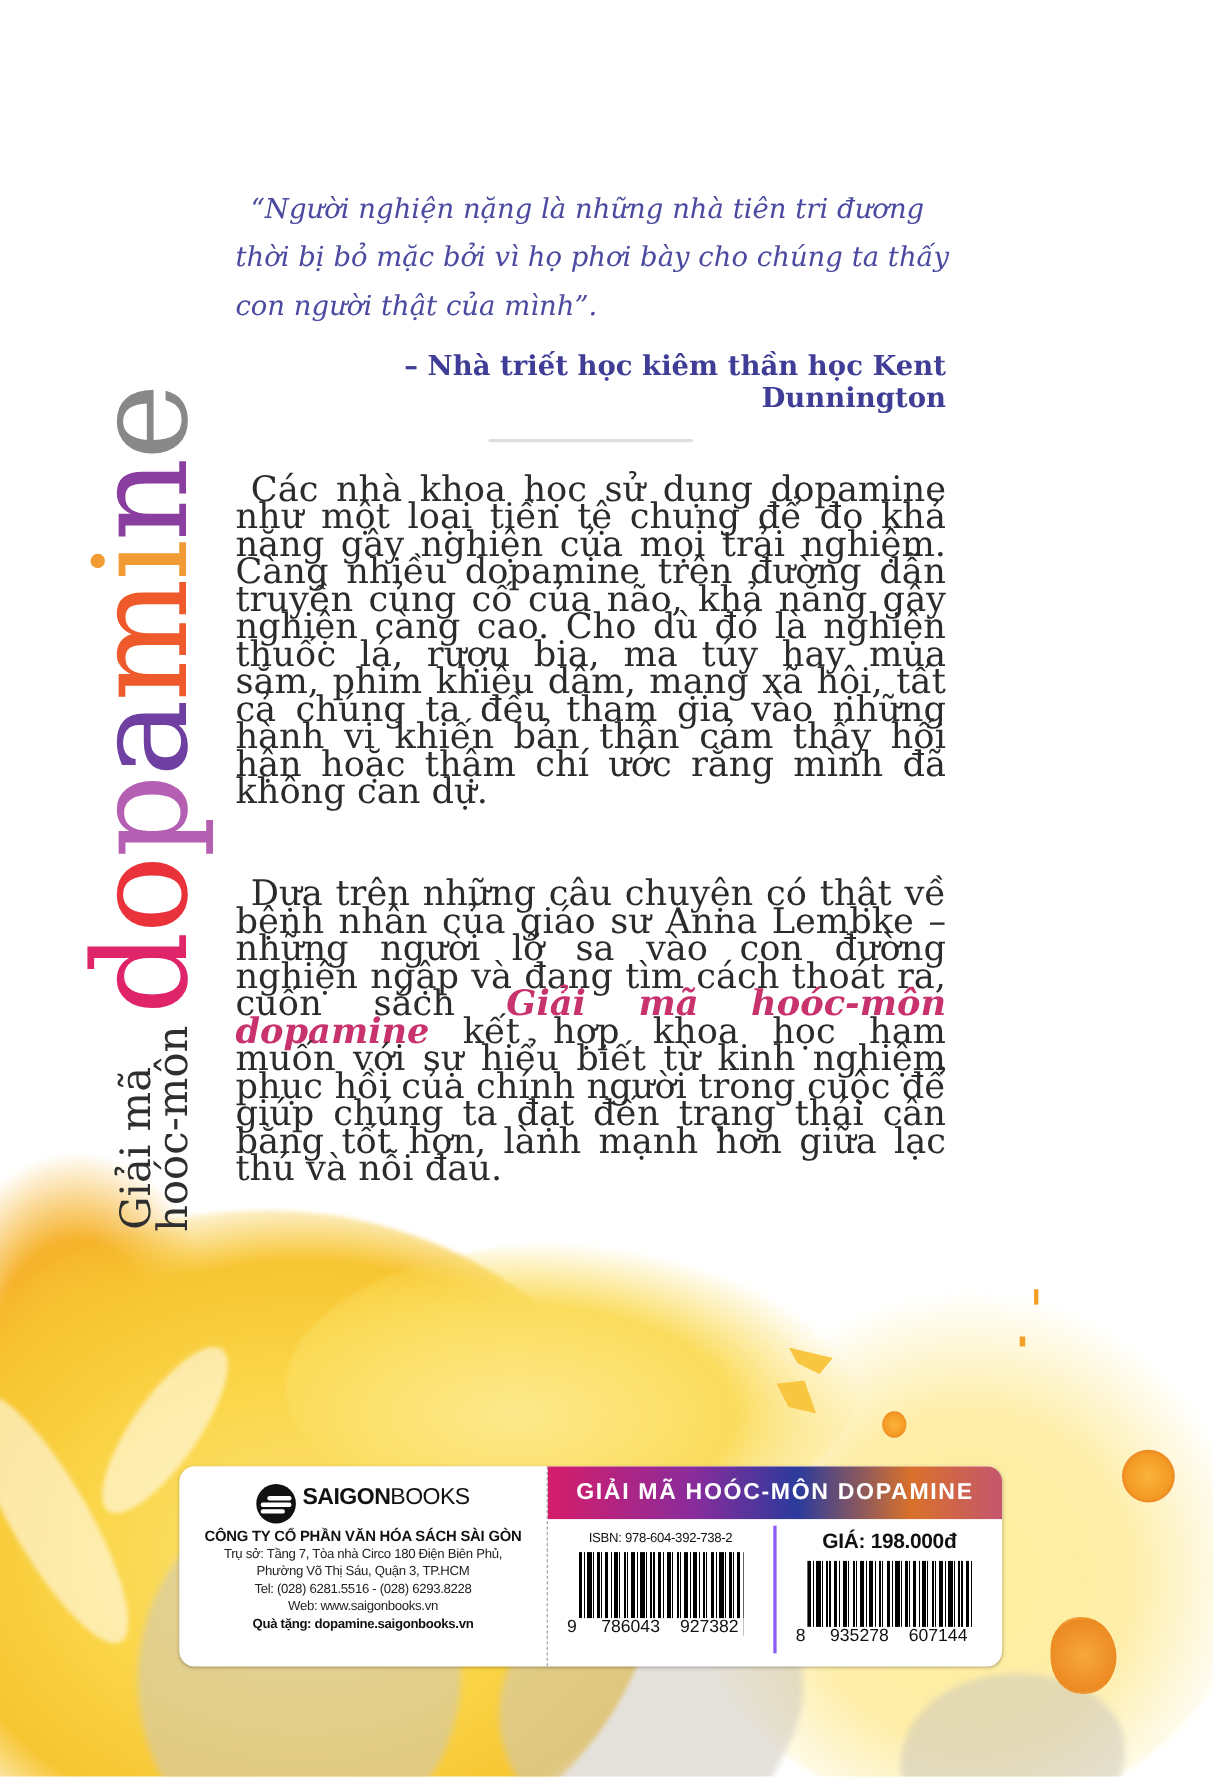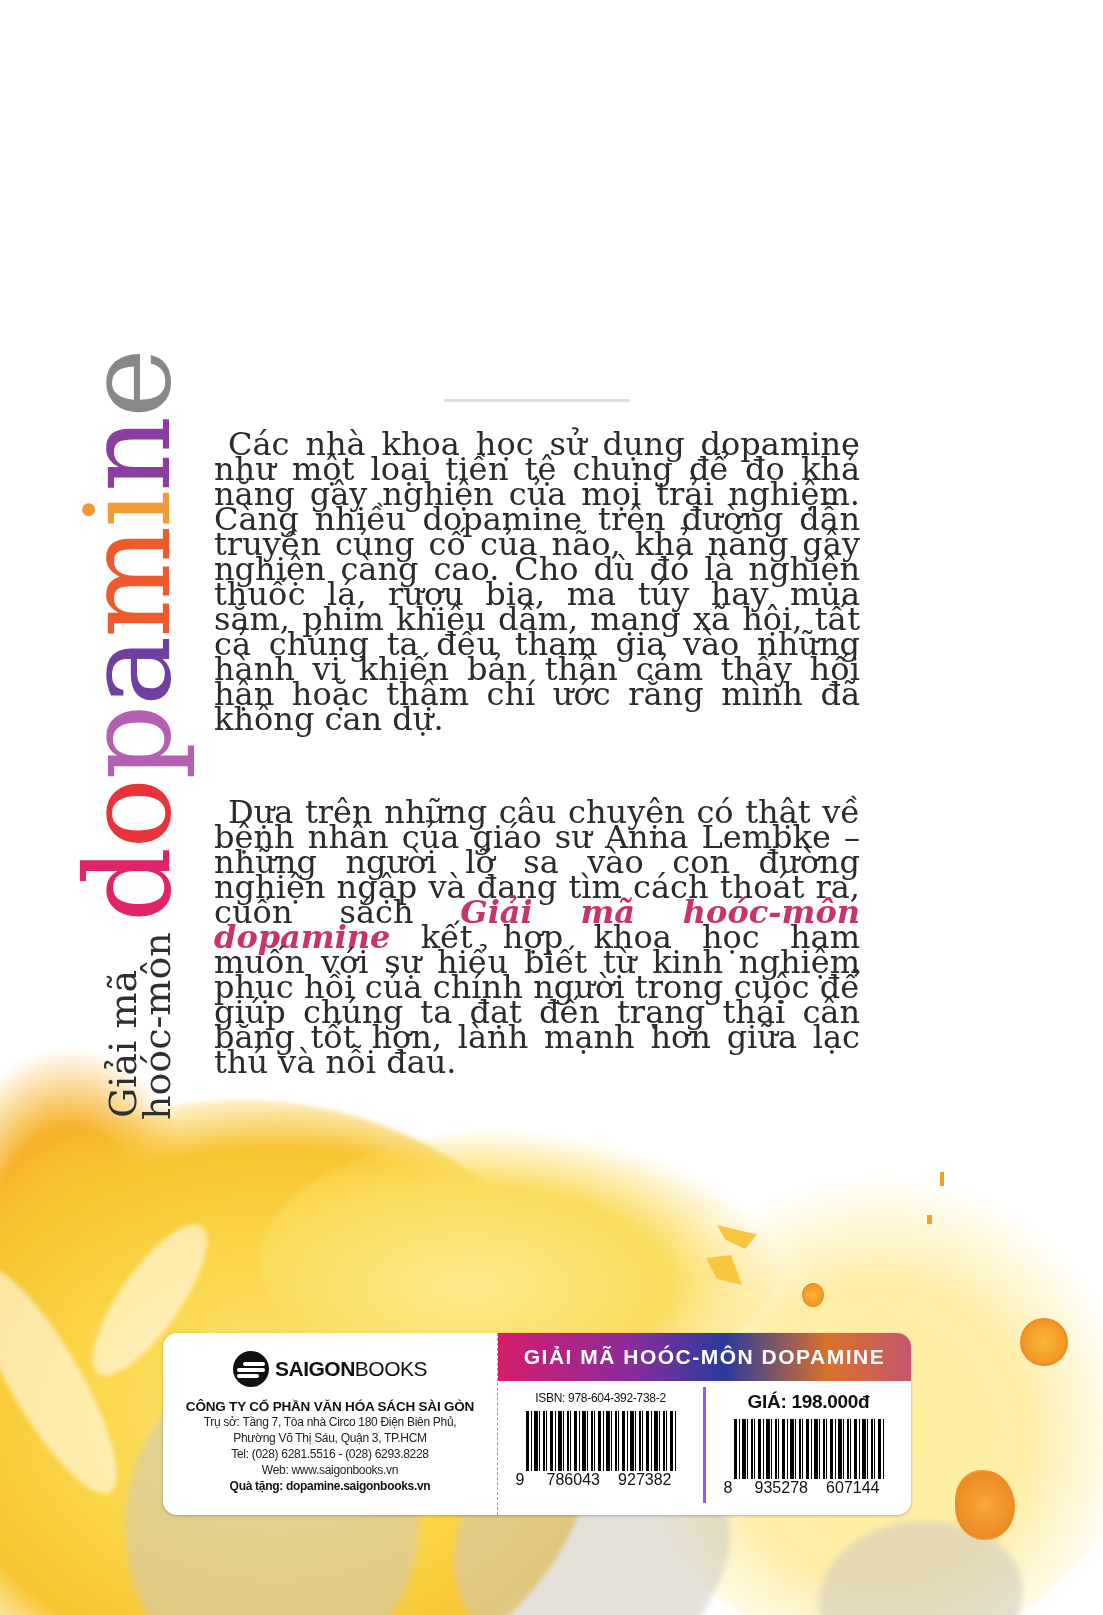--- a/index.html
+++ b/index.html
@@ -87,29 +87,29 @@
 
   
   .info-box {
     position: absolute; left: 163px; top: 1333px; width: 748px; height: 182px;
     background: #ffffff; border-radius: 14px;
     box-shadow: 0 1px 3px rgba(0,0,0,0.25);
     font-family: "Liberation Sans", sans-serif;
     overflow: hidden;
   }
   .publisher { position: absolute; left: 0; top: 0; width: 334px; height: 100%; text-align: center; }
-  .logo { display: flex; align-items: center; justify-content: center; margin-top: 16px; height: 40px; }
+  .logo { display: flex; align-items: flex-start; justify-content: center; margin-top: 16px; height: 40px; }
   .logo-mark { width: 36px; height: 36px; border-radius: 50%; background: #111; position: relative; margin-right: 6px; overflow: hidden; }
   .logo-mark i { position: absolute; left: 4px; right: 4px; height: 4px; background: #fff; border-radius: 2px; }
   .logo-mark i:nth-child(1) { top: 11px; left: 10px; }
   .logo-mark i:nth-child(2) { top: 17px; }
   .logo-mark i:nth-child(3) { top: 23px; right: 10px; }
   .logo-text { font-size: 21px; letter-spacing: -0.5px; color: #111; }
   .logo-text b { font-weight: 900; }
-  .company { font-weight: bold; font-size: 13.5px; color: #111; margin-top: 10px; letter-spacing: -0.2px; }
+  .company { font-weight: bold; font-size: 13.5px; color: #111; letter-spacing: -0.2px; }
   .addr { font-size: 12px; color: #222; line-height: 16px; letter-spacing: -0.3px; }
   .gift { font-size: 12px; font-weight: bold; color: #111; line-height: 16px; letter-spacing: -0.3px; }
 
   .dashed { position: absolute; left: 334px; top: 0; bottom: 0; border-left: 1.5px dashed #999; }
 
   .title-bar {
     position: absolute; left: 335px; top: 0; right: 0; height: 48px;
     background: linear-gradient(90deg, #d51d6a 0%, #8a2c9c 32%, #2b3b9c 55%, #d9712b 80%, #c4566e 100%);
     color: #ffffff; font-weight: bold; font-size: 21px; letter-spacing: 1.5px;
     display: flex; align-items: center; justify-content: center;
@@ -143,20 +143,22 @@
   <div class="white-stroke ws1"></div>
   <div class="white-stroke ws2"></div>
   <div class="shard s1"></div>
   <div class="shard s2"></div>
   <div class="shard s3"></div>
   <div class="shard s4"></div>
   <div class="dot d1"></div>
   <div class="dot d2"></div>
   <div class="dot d3"></div>
 
+  <div class="quote">“Người nghiện nặng là những nhà tiên tri đương thời bị bỏ mặc bởi vì họ phơi bày cho chúng ta thấy con người thật của mình”.</div>
+  <div class="quote-author">– Nhà triết học kiêm thần học Kent Dunnington</div>
   <div class="divider"></div>
 
   <p class="body-text p1" style="margin:0">Các nhà khoa học sử dụng dopamine như một loại tiền tệ chung để đo khả năng gây nghiện của mọi trải nghiệm. Càng nhiều dopamine trên đường dẫn truyền củng cố của não, khả năng gây nghiện càng cao. Cho dù đó là nghiện thuốc lá, rượu bia, ma túy hay mua sắm, phim khiêu dâm, mạng xã hội, tất cả chúng ta đều tham gia vào những hành vi khiến bản thân cảm thấy hối hận hoặc thậm chí ước rằng mình đã không can dự.</p>
   <p class="body-text p2" style="margin:0"><span>Dựa trên những câu chuyện có thật về bệnh nhân của giáo sư Anna Lembke – những người lỡ sa vào con đường nghiện ngập và đang tìm cách thoát ra, cuốn sách </span><span class="hl">Giải mã hoóc-môn dopamine</span><span> kết hợp khoa học ham muốn với sự hiểu biết từ kinh nghiệm phục hồi của chính người trong cuộc để giúp chúng ta đạt đến trạng thái cân bằng tốt hơn, lành mạnh hơn giữa lạc thú và nỗi đau.</span></p>
 
   <div class="spine">
     <div class="spine-small">
       <span>Giải mã</span>
       <span>hoóc-môn</span>
     </div>

